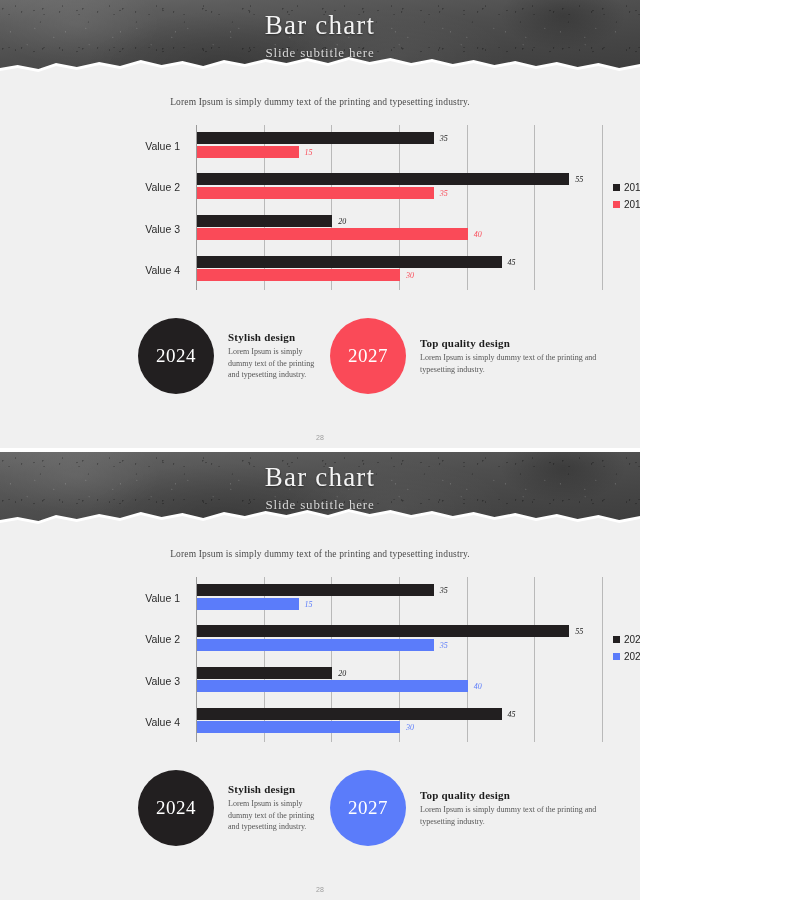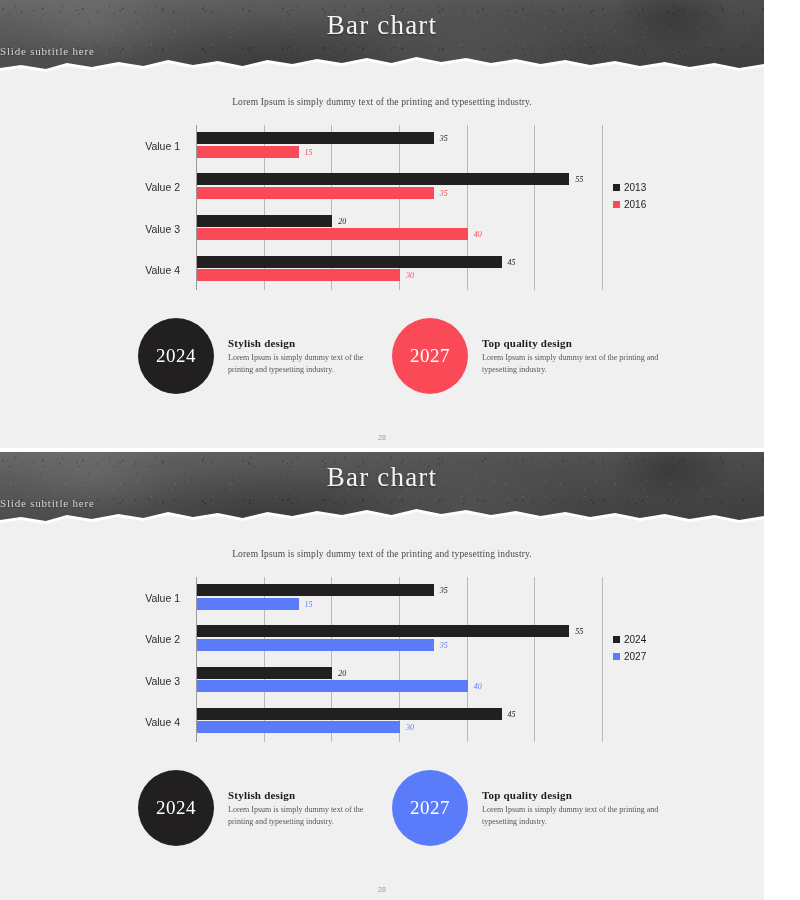--- a/index.html
+++ b/index.html
@@ -7,21 +7,21 @@
     width: 800px; height: 900px;
     background: #ffffff;
     font-family: "Liberation Serif", serif;
     overflow: hidden;
   }
   .page { width: 800px; height: 900px; position: relative; background:#ffffff; }
 
   
   .slide {
     position: relative;
-    width: 764px;
+    width: 640px;
     height: 448px;
     background: #f0f0f0;
     overflow: hidden;
   }
   .slide + .slide { margin-top: 4px; }
 
   
   .hdr {
     position: relative;
     width: 100%;
@@ -59,23 +59,23 @@
     text-align: center;
     color: #f4f4f4;
     font-size: 27px;
     font-weight: 400;
     letter-spacing: 1.2px;
     padding-top: 10px;
     text-shadow: 0 1px 2px rgba(0,0,0,.45);
   }
   .hdr-sub {
     position: relative;
-    text-align: left;
+    text-align: center;
     color: #d8d8d8;
-    font-size: 11px;
+    font-size: 13px;
     letter-spacing: .8px;
     padding-top: 4px;
     text-shadow: 0 1px 2px rgba(0,0,0,.4);
   }
   
   .torn {
     position: absolute;
     left: 0; right: 0; bottom: -1px;
     height: 22px;
     pointer-events: none;

